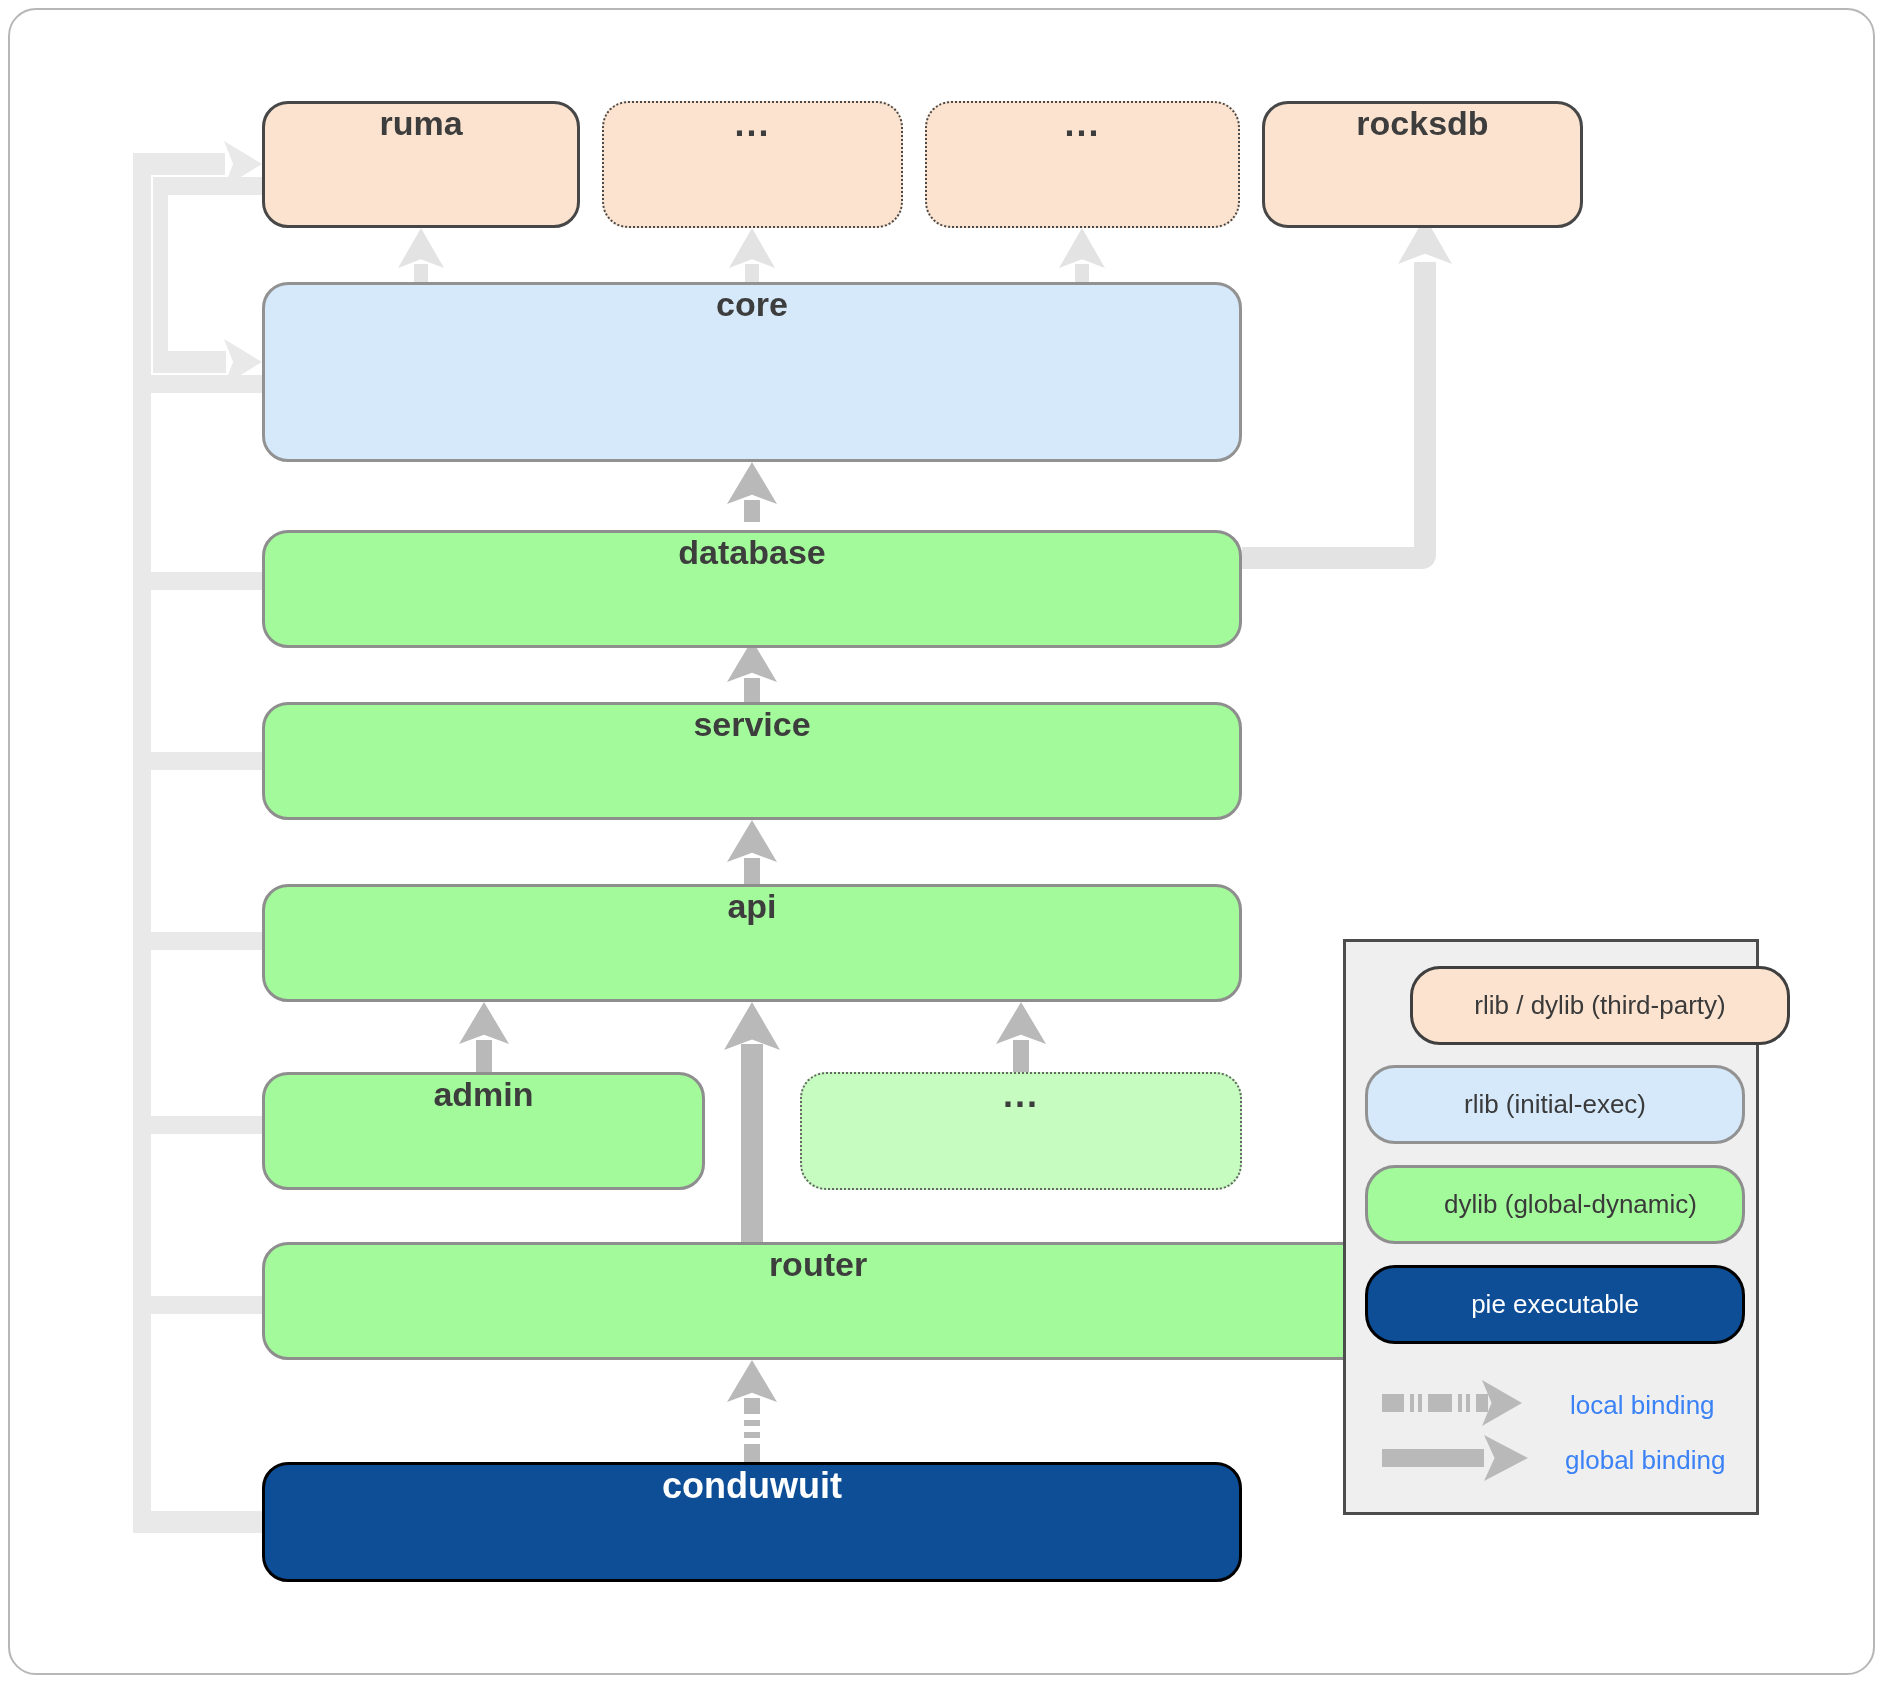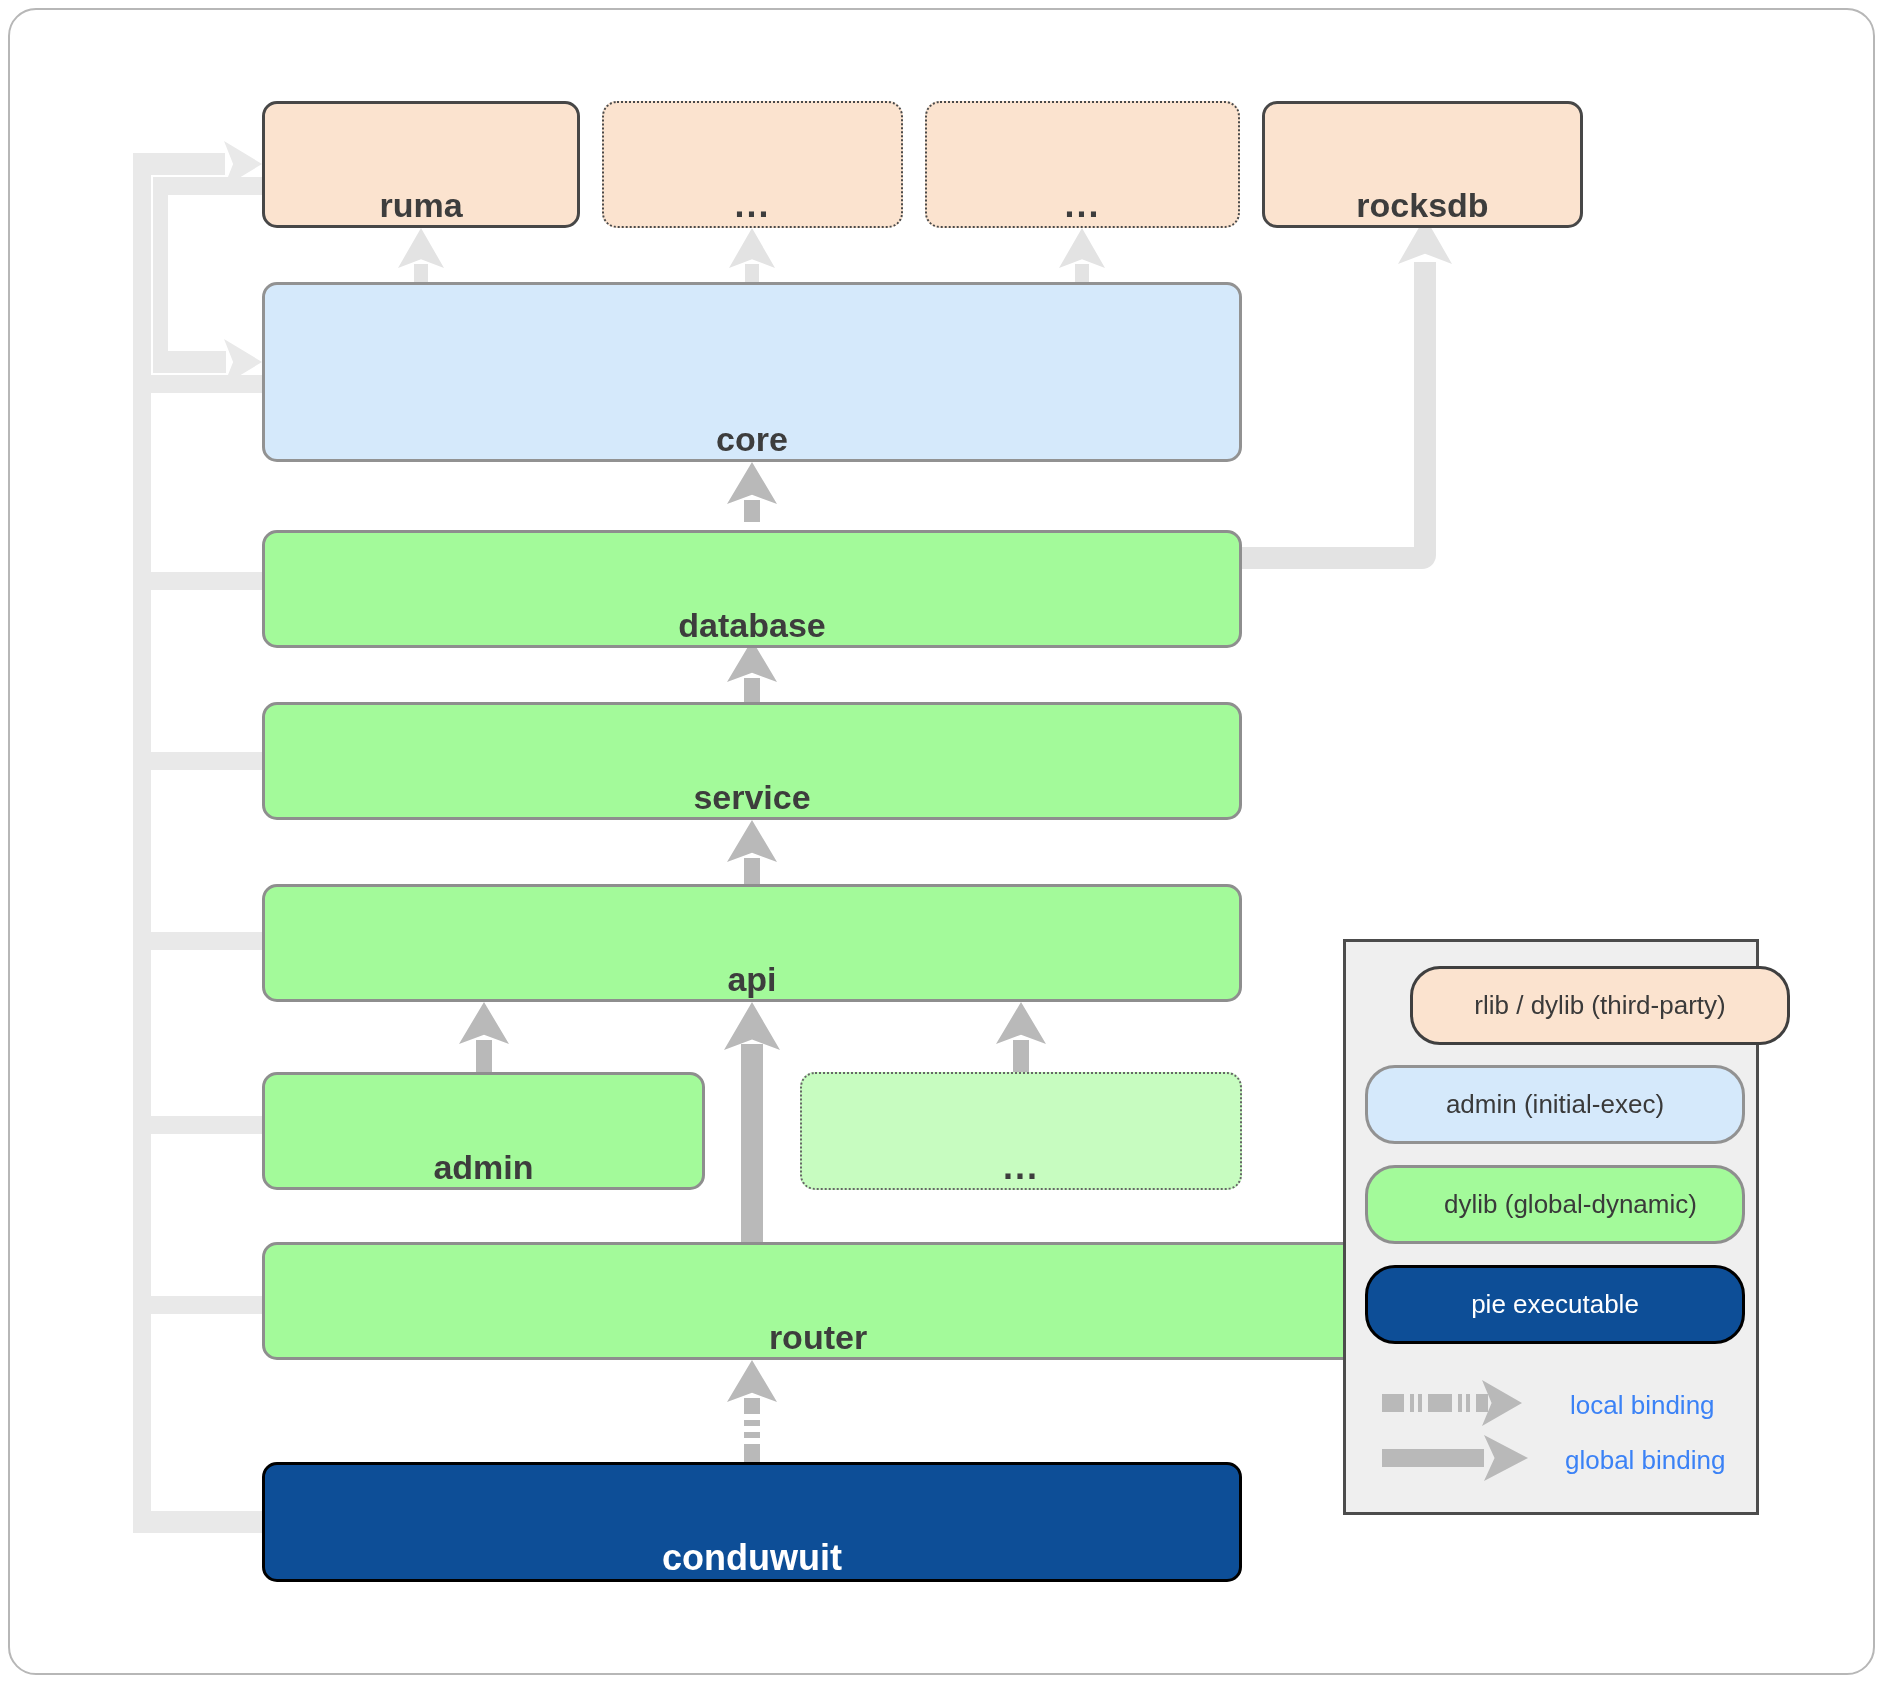--- a/index.html
+++ b/index.html
@@ -5,22 +5,22 @@
   html,body{margin:0;padding:0;background:#ffffff;}
   .canvas{
     position:relative;width:1883px;height:1683px;overflow:hidden;
     font-family:"Liberation Sans","DejaVu Sans",sans-serif;background:#fff;
   }
   .frame{
     position:absolute;left:8px;top:8px;width:1863px;height:1663px;
     border:2px solid #b7b7b7;border-radius:28px;background:#fff;
   }
   .node{
-    position:absolute;display:flex;align-items:flex-end;justify-content:center;
-    border-radius:15px;font-size:34px;font-weight:700;color:#3d3d3d;
+    position:absolute;display:flex;align-items:flex-start;justify-content:center;
+    border-radius:26px;font-size:34px;font-weight:700;color:#3d3d3d;
     box-sizing:border-box;
   }
   .peach{background:#fbe3cf;border:3px solid #474747;}
   .peach-dotted{background:#fbe3cf;border:2px dotted #4a4a4a;}
   .blue{background:#d5e9fb;border:3px solid #929292;}
   .green{background:#a3fa9a;border:3px solid #8e8e8e;}
   .green-light{background:#c7fcc0;border:2px dotted #666666;}
   .navy{background:#0d4e97;border:3px solid #000;color:#ffffff;font-size:36px;}
   .dots{font-size:36px;letter-spacing:2px;}
 
@@ -181,21 +181,21 @@
 
   <div class="node navy" style="left:262px;top:1462px;width:980px;height:120px;">
     <span>conduwuit</span>
   </div>
 
   <div class="legend">
     <div class="legend-item peach" style="top:24px;margin-left:45px;">
       <span>rlib / dylib (third-party)</span>
     </div>
     <div class="legend-item blue" style="top:123px;">
-      <span>admin (initial-exec)</span>
+      <span>rlib (initial-exec)</span>
     </div>
     <div class="legend-item green" style="top:223px;padding-left:31px;">
       <span>dylib (global-dynamic)</span>
     </div>
     <div class="legend-item navy" style="top:323px;border:3px solid #000;">
       <span>pie executable</span>
     </div>
   </div>
 
   <div>

